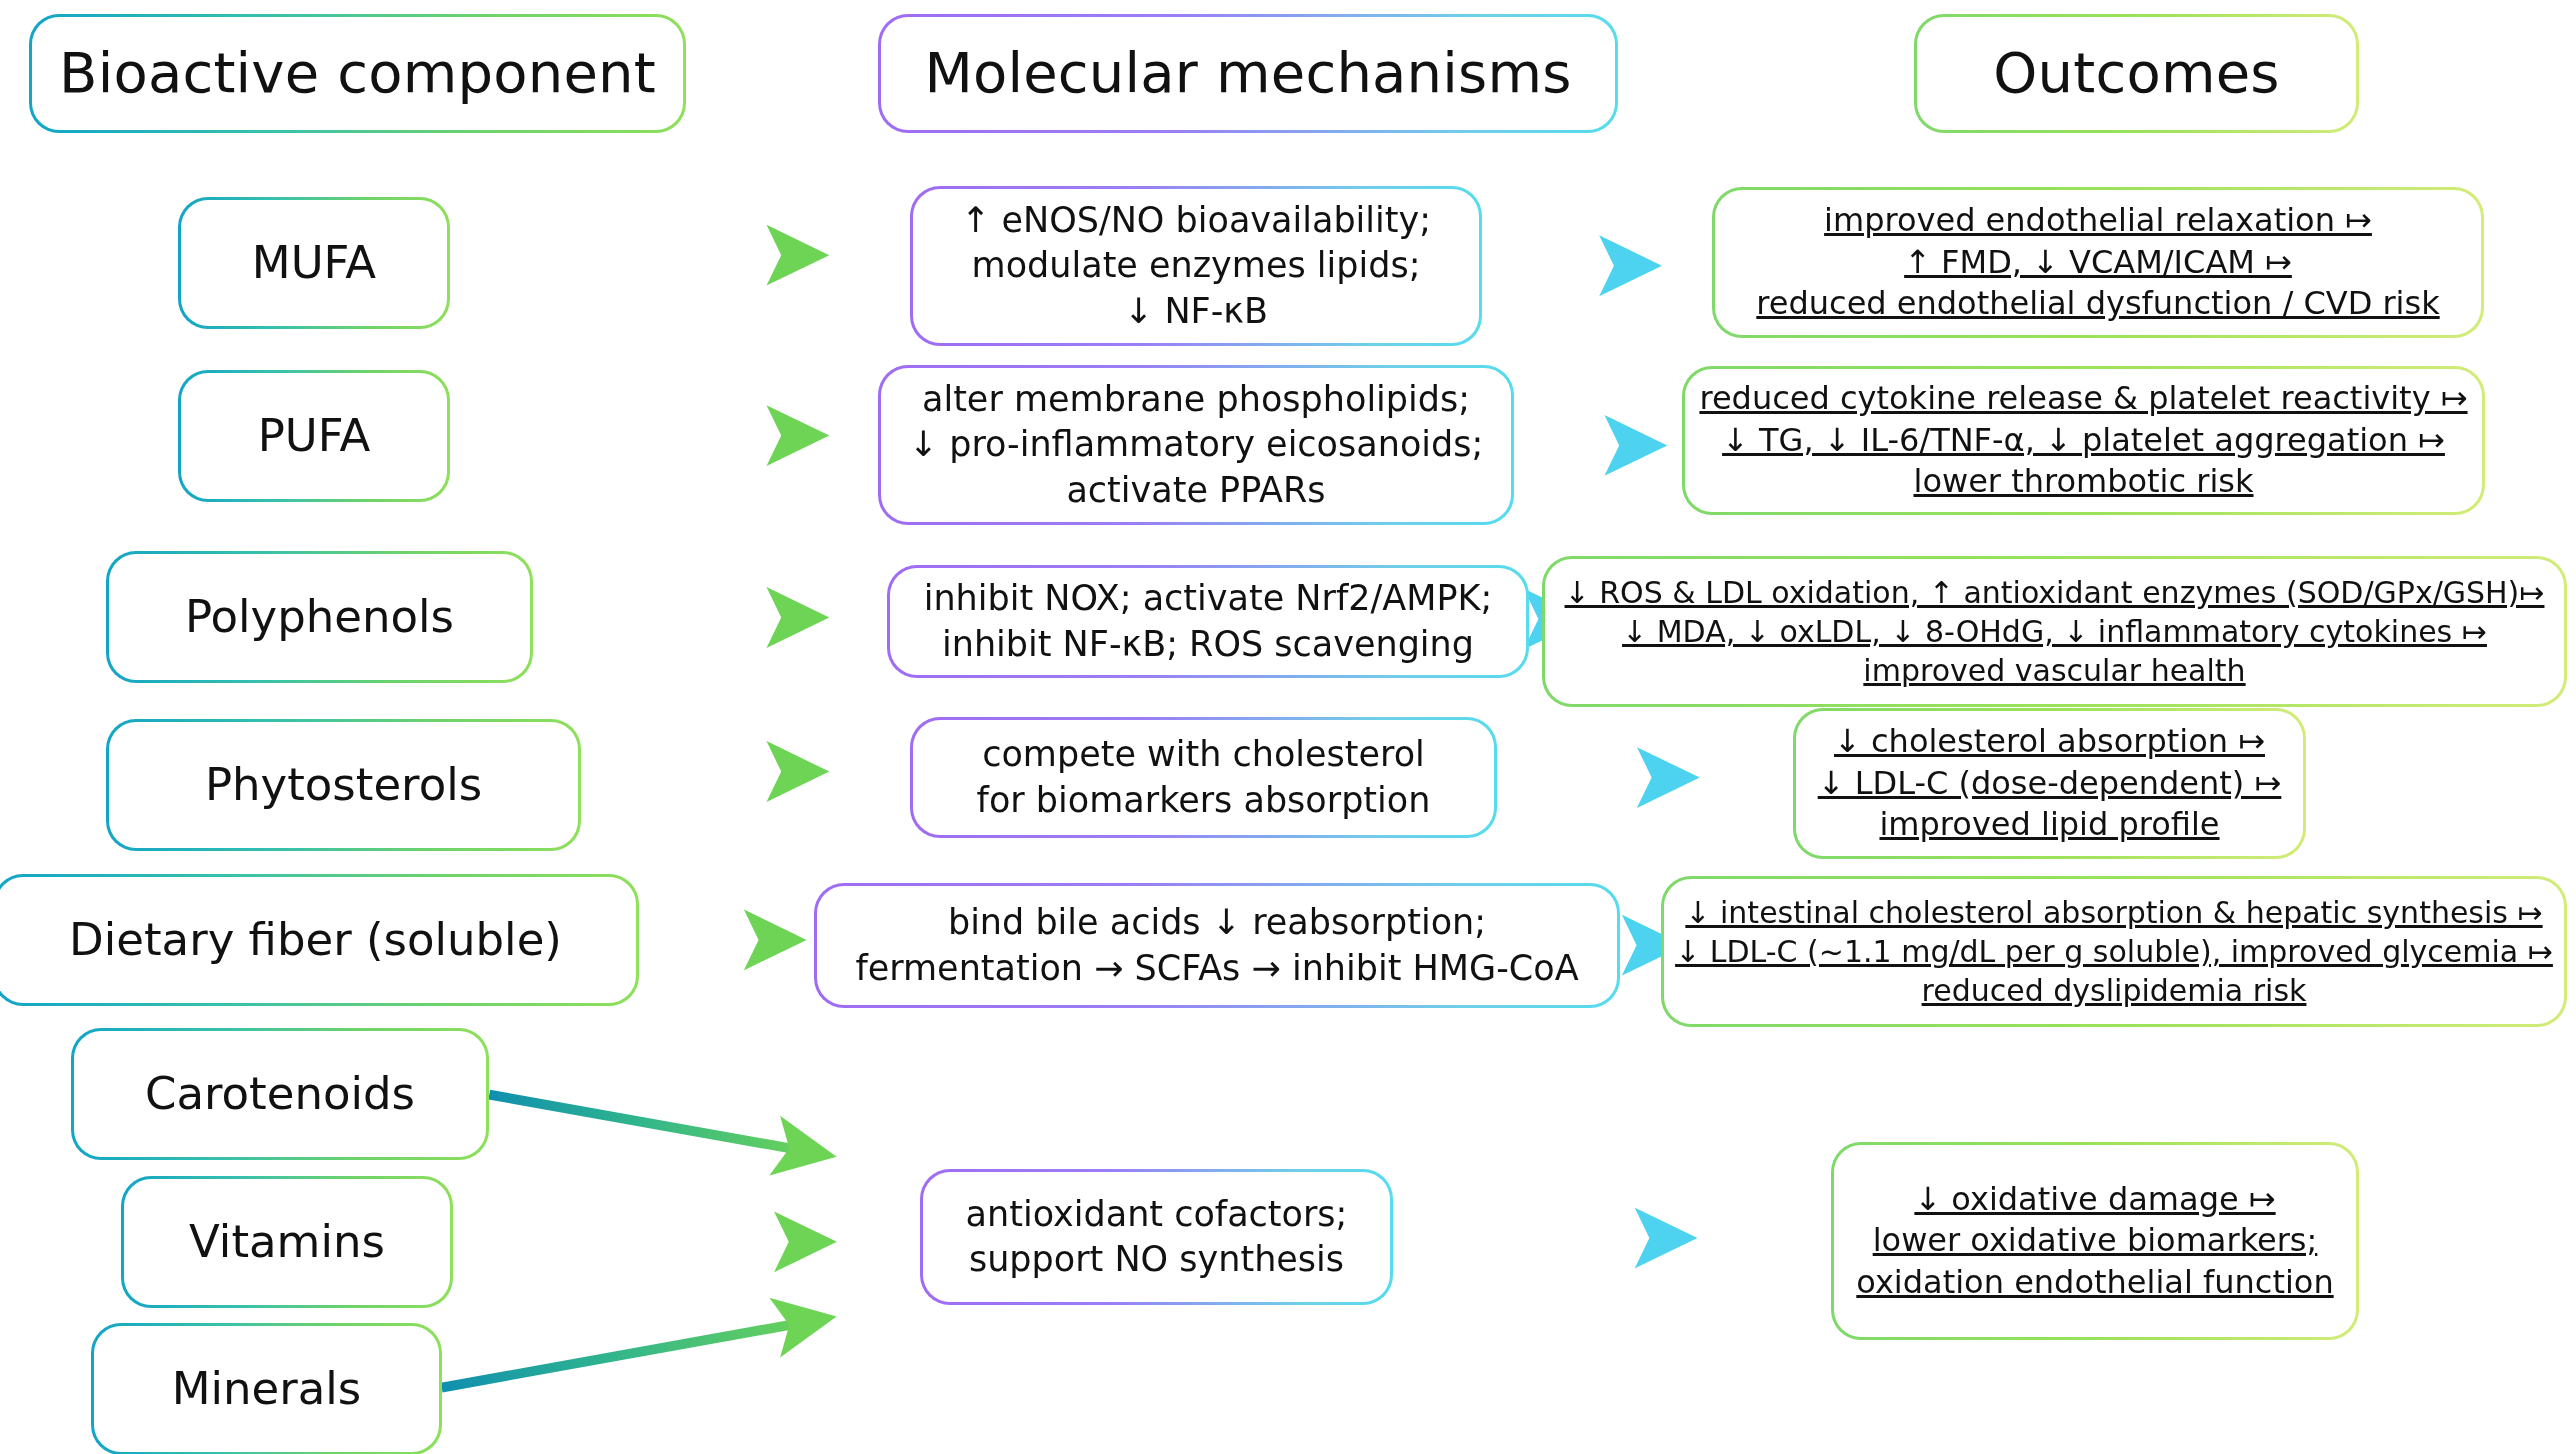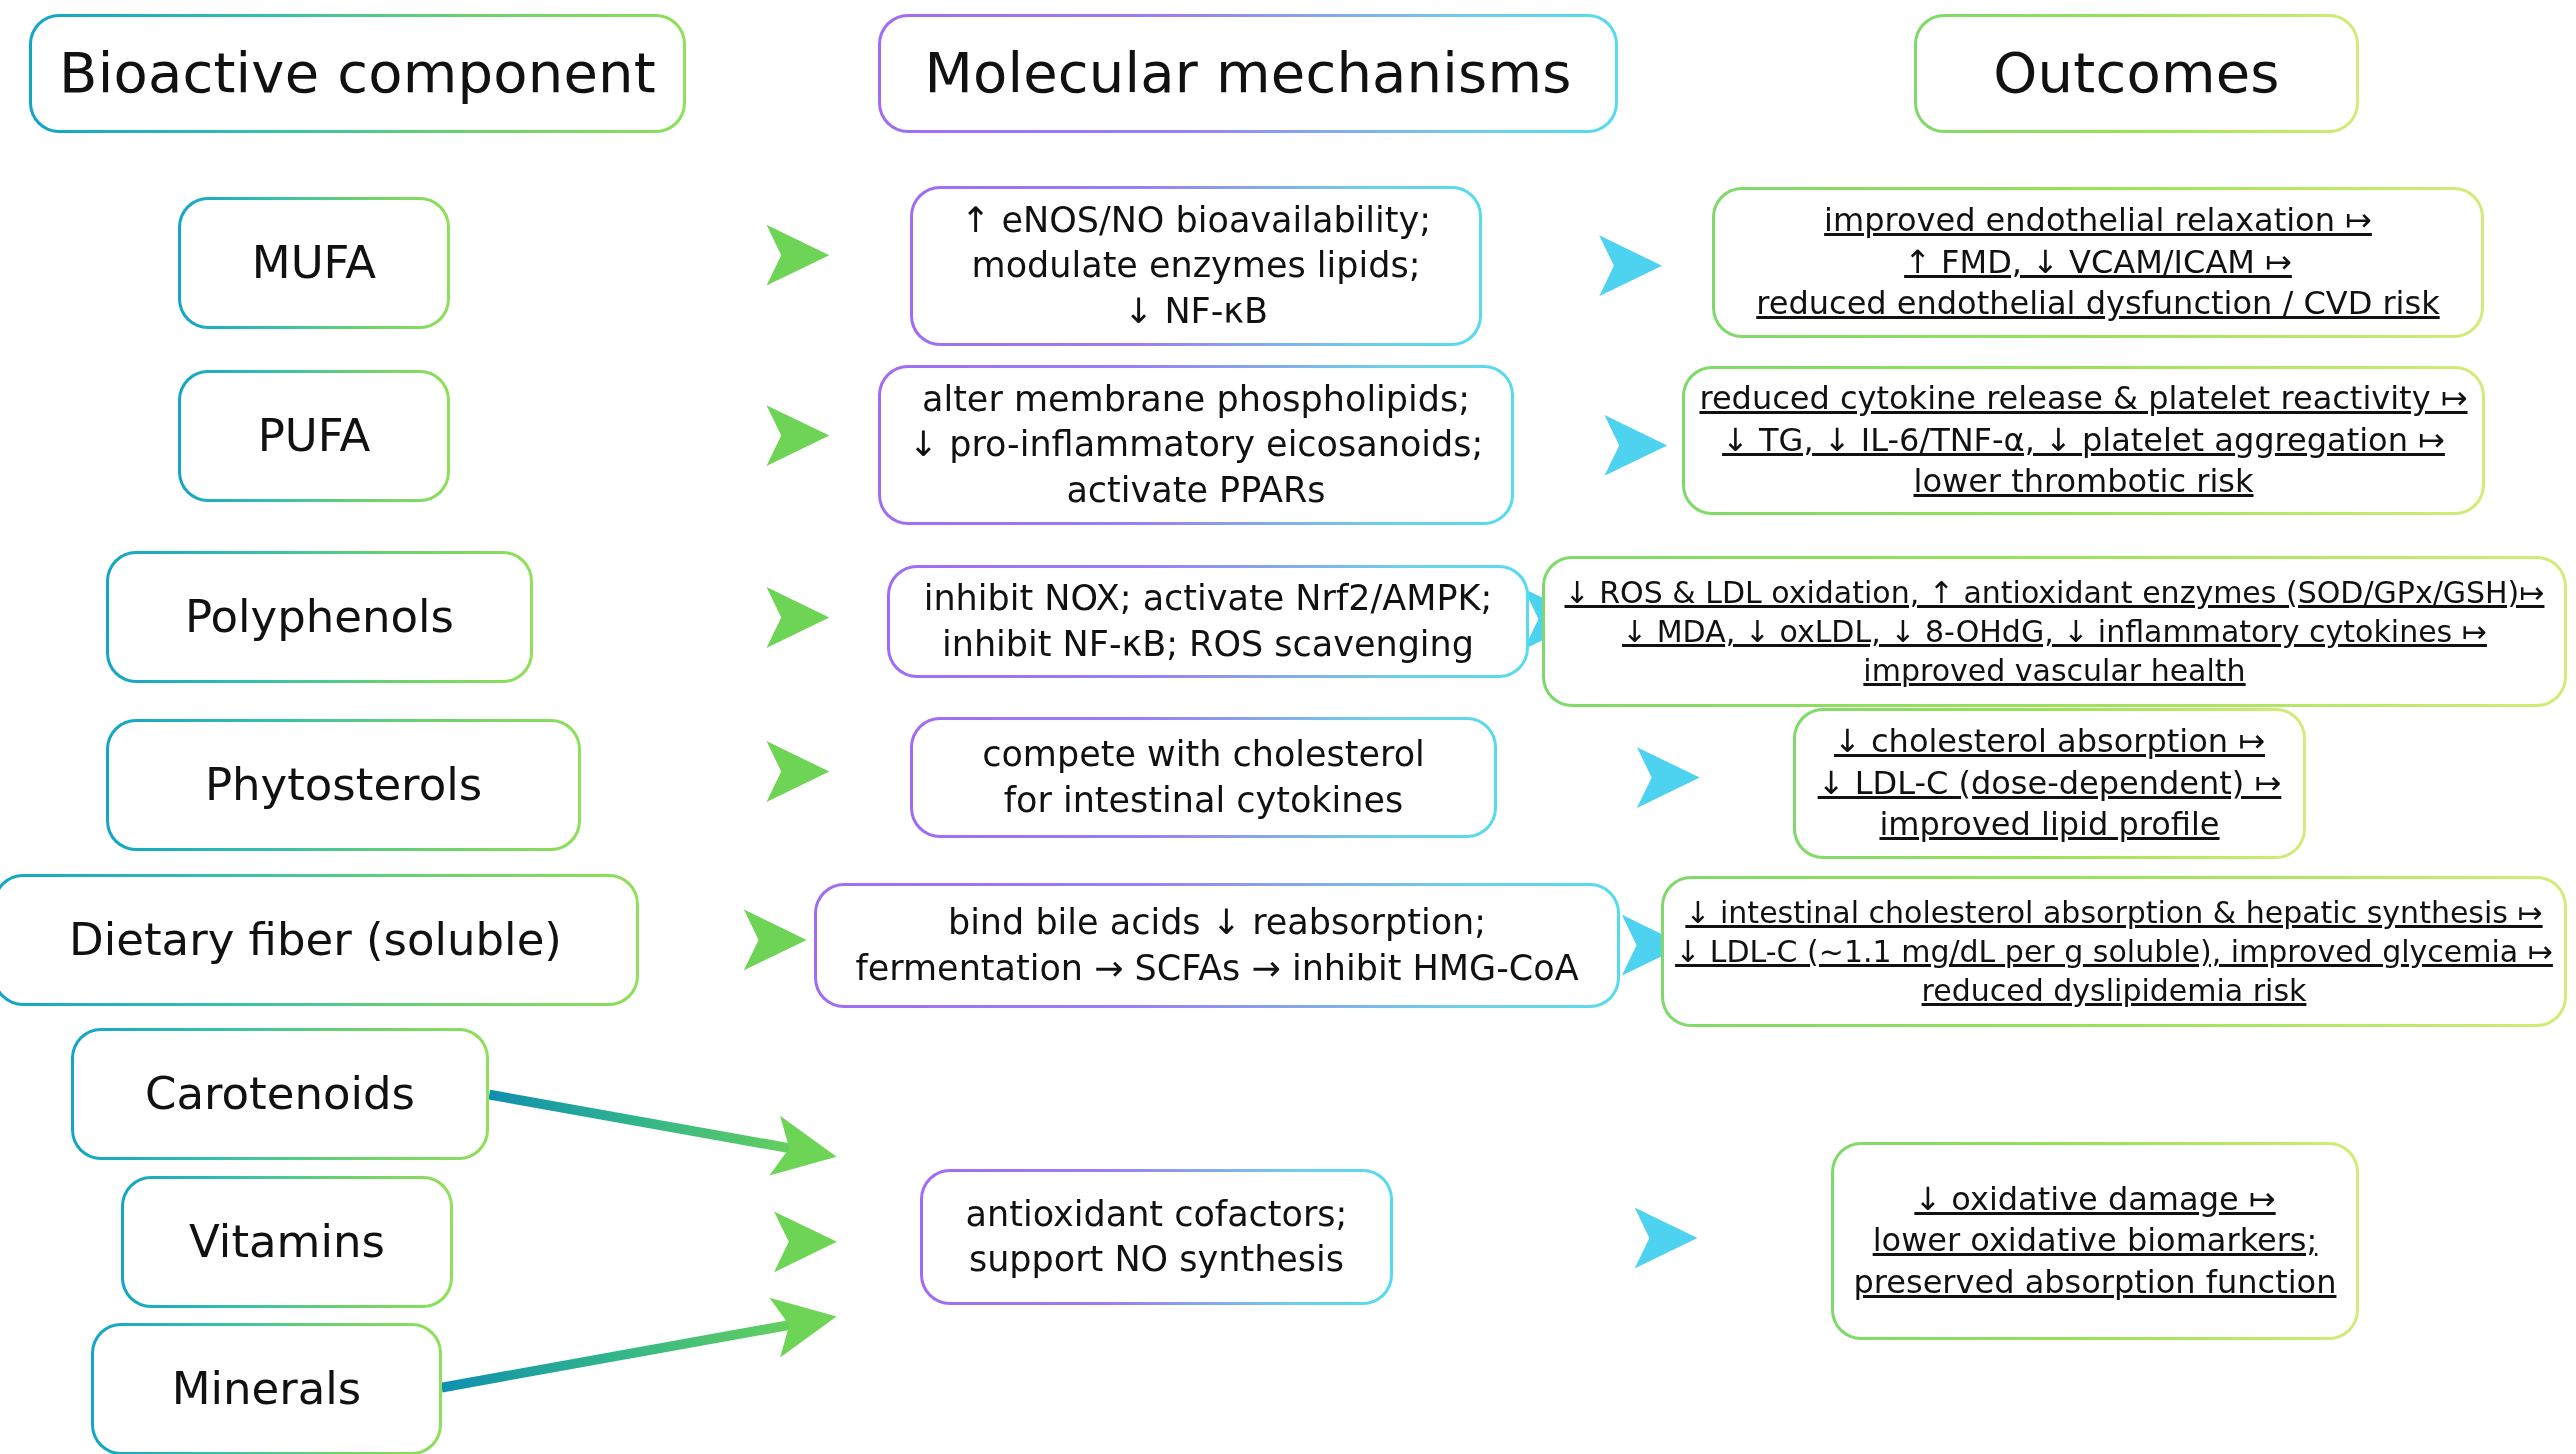--- a/index.html
+++ b/index.html
@@ -183,21 +183,21 @@
   <div class="gbox mech g-purple-cyan" style="left:878px; top:565px; width:642px; height:113px;margin-left:9px;">
     <div class="inner">
       <span class="line">inhibit NOX;  activate Nrf2/AMPK;</span>
       <span class="line">inhibit NF-κB;  ROS scavenging</span>
     </div>
   </div>
 
   <div class="gbox mech g-purple-cyan" style="left:910px; top:717px; width:587px; height:121px;">
     <div class="inner">
       <span class="line">compete with cholesterol</span>
-      <span class="line">for intestinal cytokines</span>
+      <span class="line">for biomarkers absorption</span>
     </div>
   </div>
 
   <div class="gbox mech g-purple-cyan" style="left:814px; top:883px; width:806px; height:125px;">
     <div class="inner">
       <span class="line">bind bile acids ↓ reabsorption;</span>
       <span class="line">fermentation → SCFAs → inhibit HMG-CoA</span>
     </div>
   </div>
 
@@ -245,18 +245,18 @@
       <span class="line">↓ intestinal cholesterol absorption &amp; hepatic synthesis ↦</span>
       <span class="line">↓ LDL-C (~1.1 mg/dL per g soluble), improved glycemia ↦</span>
       <span class="line">reduced dyslipidemia risk</span>
     </div>
   </div>
 
   <div class="gbox outc g-green-lime" style="left:1831px; top:1142px; width:528px; height:198px;">
     <div class="inner">
       <span class="line">↓ oxidative damage ↦</span>
       <span class="line">lower oxidative biomarkers;</span>
-      <span class="line">preserved absorption function</span>
+      <span class="line">oxidation endothelial function</span>
     </div>
   </div>
 
 </div>
 
 
 </body></html>

